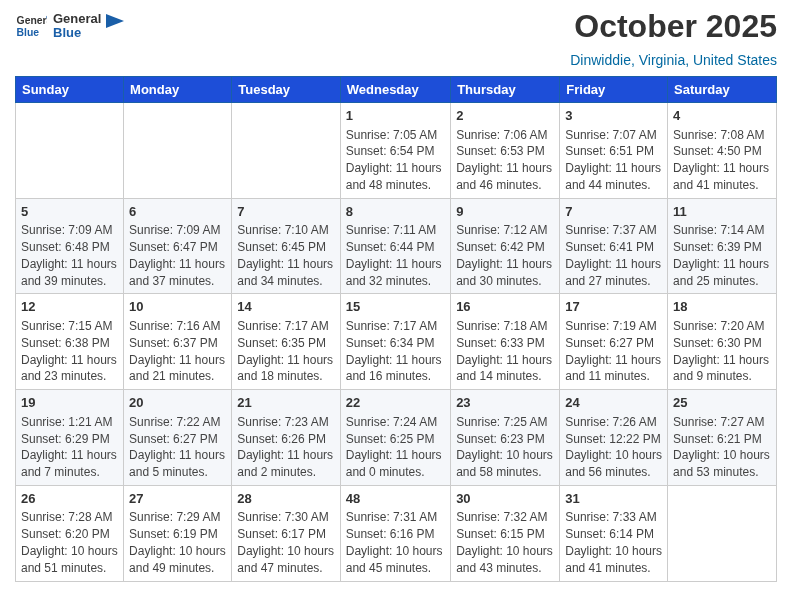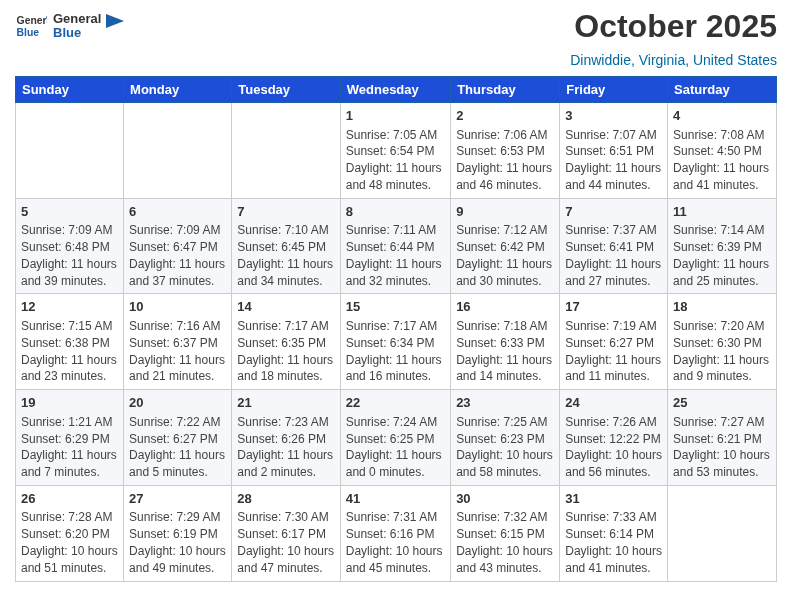--- a/index.html
+++ b/index.html
@@ -302,21 +302,21 @@
 Sunset: 6:19 PM
 Daylight: 10 hours and 49 minutes.</div>
           </td>
           <td>
             <span class="day-number">28</span>
             <div class="day-info">Sunrise: 7:30 AM
 Sunset: 6:17 PM
 Daylight: 10 hours and 47 minutes.</div>
           </td>
           <td>
-            <span class="day-number">41</span>
+            <span class="day-number">48</span>
             <div class="day-info">Sunrise: 7:31 AM
 Sunset: 6:16 PM
 Daylight: 10 hours and 45 minutes.</div>
           </td>
           <td>
             <span class="day-number">30</span>
             <div class="day-info">Sunrise: 7:32 AM
 Sunset: 6:15 PM
 Daylight: 10 hours and 43 minutes.</div>
           </td>

